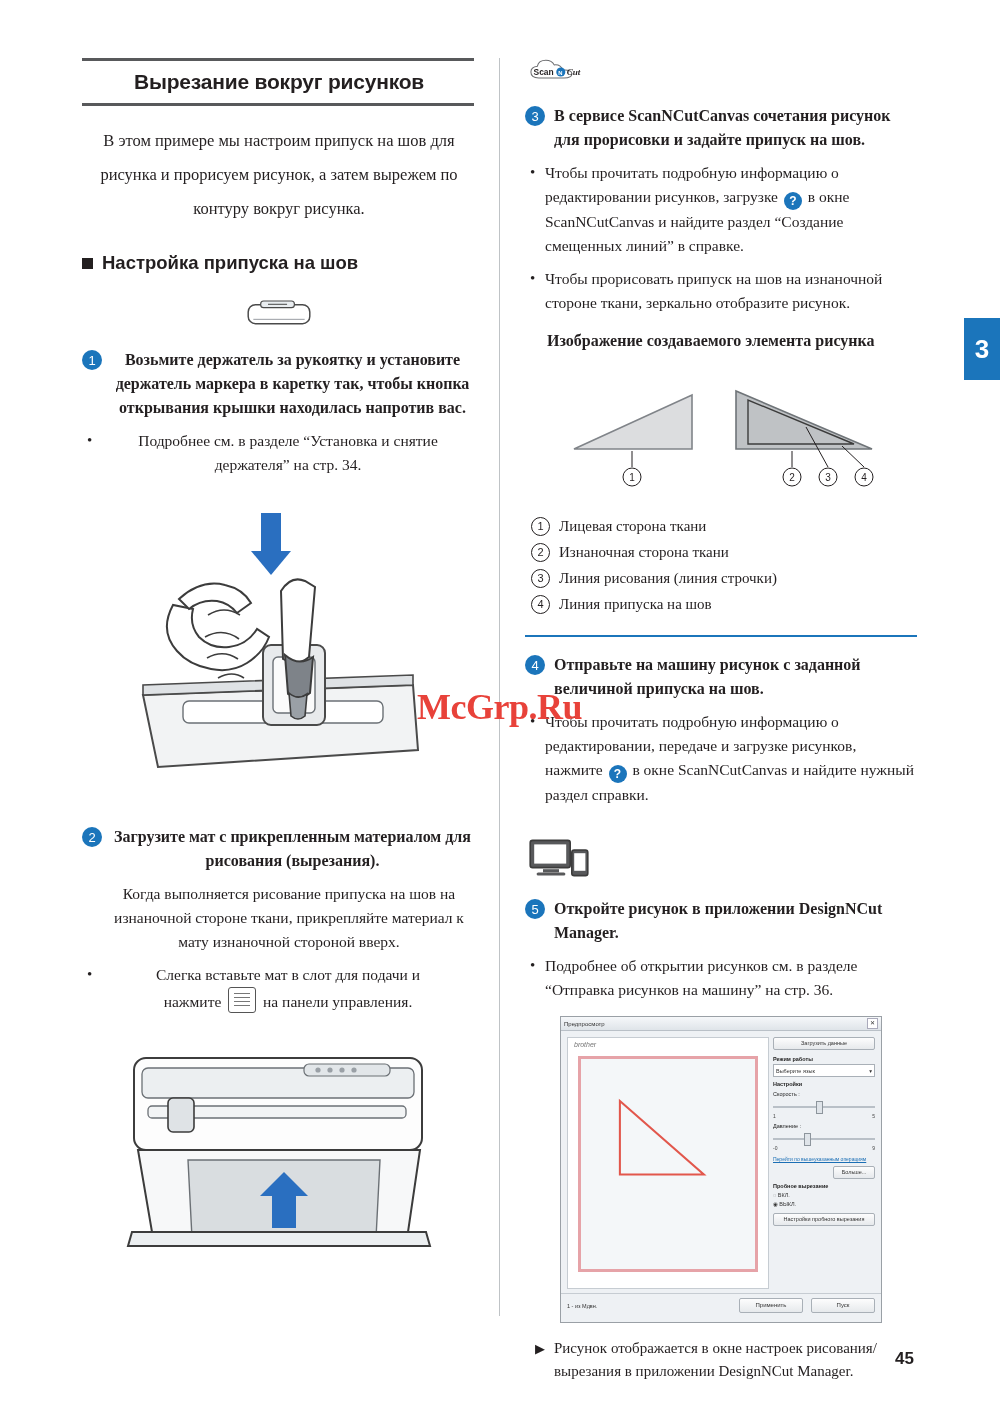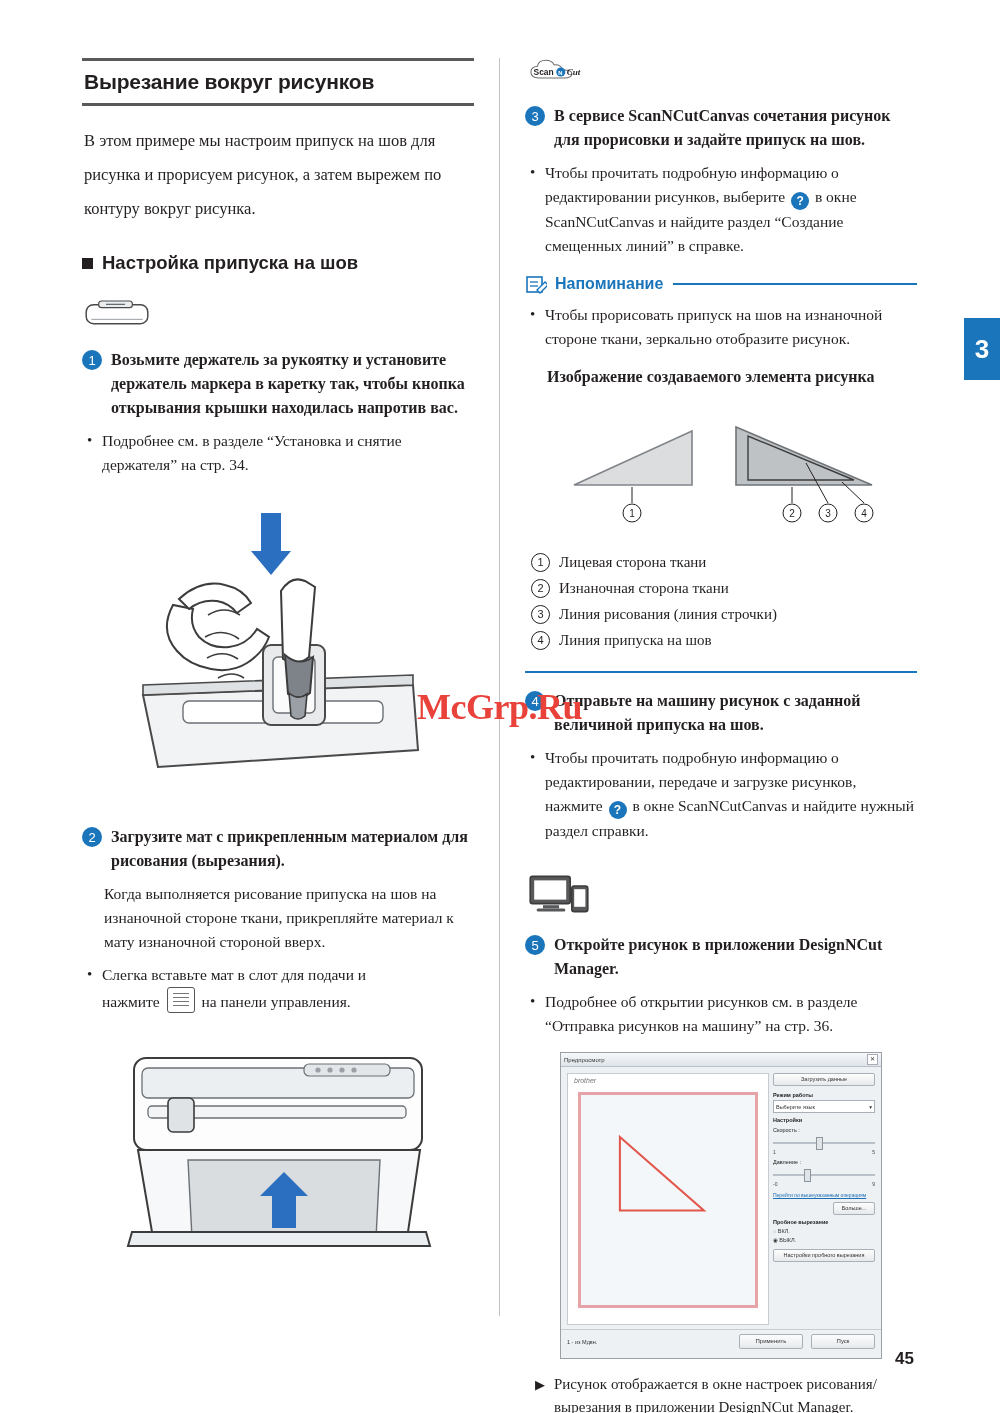--- a/index.html
+++ b/index.html
@@ -9,21 +9,21 @@
     font-family:"Liberation Serif", serif;
     color:#231f20;
     position:relative;
     overflow:hidden;
   }
   .page{
     position:absolute;inset:0;
   }
   
   .col-left{
-    position:absolute;left:82px;top:58px;width:392px;
+    position:absolute;left:82px;top:58px;width:392px;text-align:center;
   }
   .col-right{
     position:absolute;left:525px;top:58px;width:392px;
   }
   .divider{
     position:absolute;left:499px;top:58px;width:1px;height:1258px;
     background:#bfc3c6;
   }
   
   .h1-rule-top{height:3px;background:#58595b;margin-bottom:9px;}
@@ -311,37 +311,27 @@
     </svg>
 
     
     <div class="step" style="margin-top:10px;">
       <div class="badge">3</div>
       <div class="step-text">В сервисе ScanNCutCanvas сочетания рисунок для прорисовки и задайте припуск на шов.</div>
     </div>
     <ul class="bul indent">
       <li>
         <span>Чтобы прочитать подробную информацию о</span><br>
-        <span>редактировании рисунков, выберите</span>
+        <span>редактировании рисунков, загрузке</span>
         <span class="q-icon">?</span>
         <span>в окне ScanNCutCanvas и найдите раздел “Создание смещенных линий” в справке.</span>
       </li>
     </ul>
 
     
-    <div class="note-head">
-      <svg width="22" height="20" viewBox="0 0 22 20">
-        <rect x="2" y="3" width="15" height="15" fill="#ffffff" stroke="#1b75bb" stroke-width="1.6"></rect>
-        <line x1="5" y1="8" x2="13" y2="8" stroke="#1b75bb" stroke-width="1.3"></line>
-        <line x1="5" y1="12" x2="13" y2="12" stroke="#1b75bb" stroke-width="1.3"></line>
-        <path d="M12 16 l8 -8 l3 3 l-8 8 Z" fill="#ffffff" stroke="#1b75bb" stroke-width="1.4"></path>
-      </svg>
-      <span class="label">Напоминание</span>
-      <span class="rule"></span>
-    </div>
 
     <div class="note-body">
       <ul class="bul indent">
         <li>Чтобы прорисовать припуск на шов на изнаночной стороне ткани, зеркально отобразите рисунок.</li>
       </ul>
 
       <div class="step-text indent" style="margin-top:14px;">Изображение создаваемого элемента рисунка</div>
 
       <div class="tri-wrap">
         <svg width="330" height="130" viewBox="0 0 330 130">

